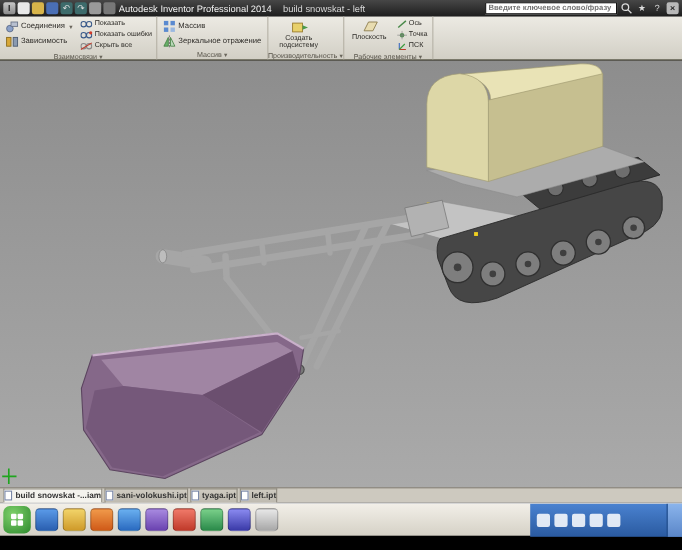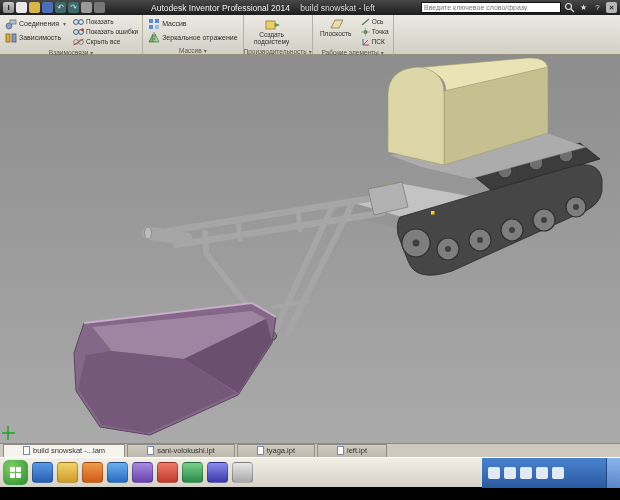--- a/index.html
+++ b/index.html
@@ -13,25 +13,25 @@
   .qat { display:flex; align-items:center; gap:2px; }
   .mini { width:11px; height:11px; border-radius:2px; font-size:8px; line-height:11px;
     text-align:center; color:#ddd; }
   .appbtn { background:linear-gradient(#c8c8c8,#8a8a8a); color:#222; font-weight:bold; }
   .m-new  { background:#e9e9e9; color:#444; }
   .m-open { background:#d8b54a; }
   .m-save { background:#4a6fb5; }
   .m-undo,.m-redo { background:#3d6b6b; }
   .m-print{ background:#9a9a9a; }
   .m-mat  { background:#777; }
-  .title { flex:1; text-align:center; font-size:8.5px; white-space:nowrap; overflow:hidden; color:#f2f2f2;}
+  .title { flex:1; text-align:left; font-size:8.5px; white-space:nowrap; overflow:hidden; color:#f2f2f2;}
   .title .doc { margin-left:8px; color:#d8d8d8; }
   .search { display:flex; align-items:center; gap:3px; }
-  .search input { width:140px; height:11px; font-size:7px; border:1px solid #111;
-    background:#fff; color:#333; padding:0 2px; font-family:"Liberation Sans",sans-serif;}
+  .search input { width:120px; height:11px; font-size:7px; border:1px solid #111;
+    background:#fff; color:#333; padding:0 2px; font-family:"Liberation Sans",sans-serif;font-weight:bold;}
   .sicon { width:11px; height:11px; font-size:8px; line-height:11px; text-align:center; color:#ddd;}
   .closebtn { background:#b8b8b8; color:#222; border-radius:2px; font-weight:bold;}
 
   
   .tabrow { height:13px; background:linear-gradient(#4e4e4e,#2b2b2b); display:flex;
     align-items:flex-end; padding:0 0 0 2px; gap:1px; flex:0 0 13px;}
   .rtab { font-size:8px; color:#e2e2e2; padding:1px 6px 2px; white-space:nowrap; cursor:default;}
   .rtab.active { background:linear-gradient(#f2f0e9,#d8d5cb); color:#1a1a1a; border-radius:2px 2px 0 0;}
 
   
@@ -50,22 +50,22 @@
     color:#2e2c28; width:50px; text-align:center; line-height:7px; padding-top:1px;}
 
   
   .viewport { position:relative; height:388px; flex:0 0 388px; }
   .vp-svg { display:block; width:620px; height:388px; }
 
   
   .doctabs { height:14px; flex:0 0 14px; background:#cdc9bf; border-top:1px solid #8f8b80;
     display:flex; align-items:flex-end; gap:2px; padding:1px 3px 0;}
   .doctab { font-size:7.5px; color:#333; background:linear-gradient(#cfcbc1,#bdb9af);
-    border:1px solid #8f8b80; border-bottom:none; padding:0 19px 1px; display:flex;
-    align-items:center; gap:3px; white-space:nowrap; height:13px;}
+    border:1px solid #8f8b80; border-bottom:none; padding:0 0 1px; display:flex;
+    align-items:center; gap:3px; white-space:nowrap; height:13px;font-weight:bold;}
   .doctab.active { background:#f4f3ee; }
   .docicon { width:7px; height:9px; background:#fff; border:1px solid #7a88a8; }
 
   
   .taskbar { height:30px; flex:0 0 30px; background:linear-gradient(#f2efe8,#d5d1c6);
     border-top:1px solid #fff; display:flex; align-items:center; padding:0 3px; gap:4px;
     position:relative;}
   .startbtn { width:25px; height:25px; border-radius:6px;
     background:radial-gradient(circle at 35% 30%, #7ed06a, #2e8a2e); display:flex;
     align-items:center; justify-content:center; }

